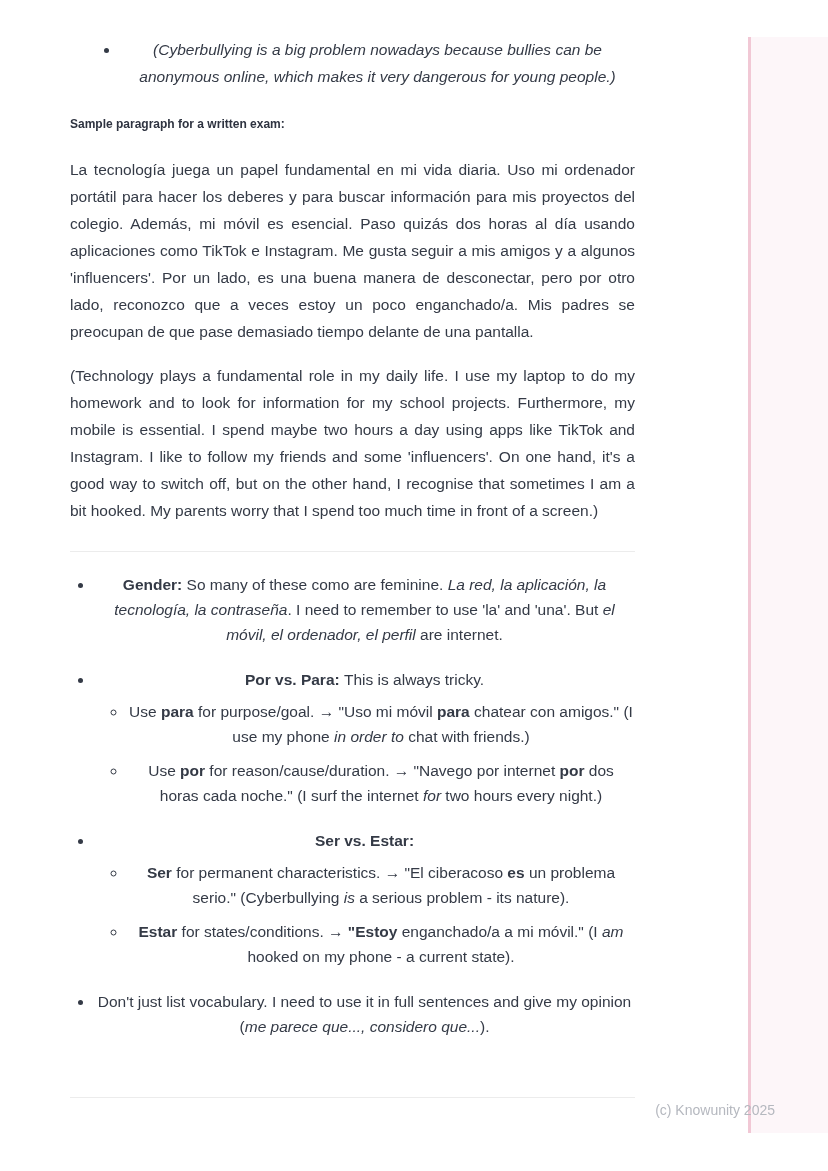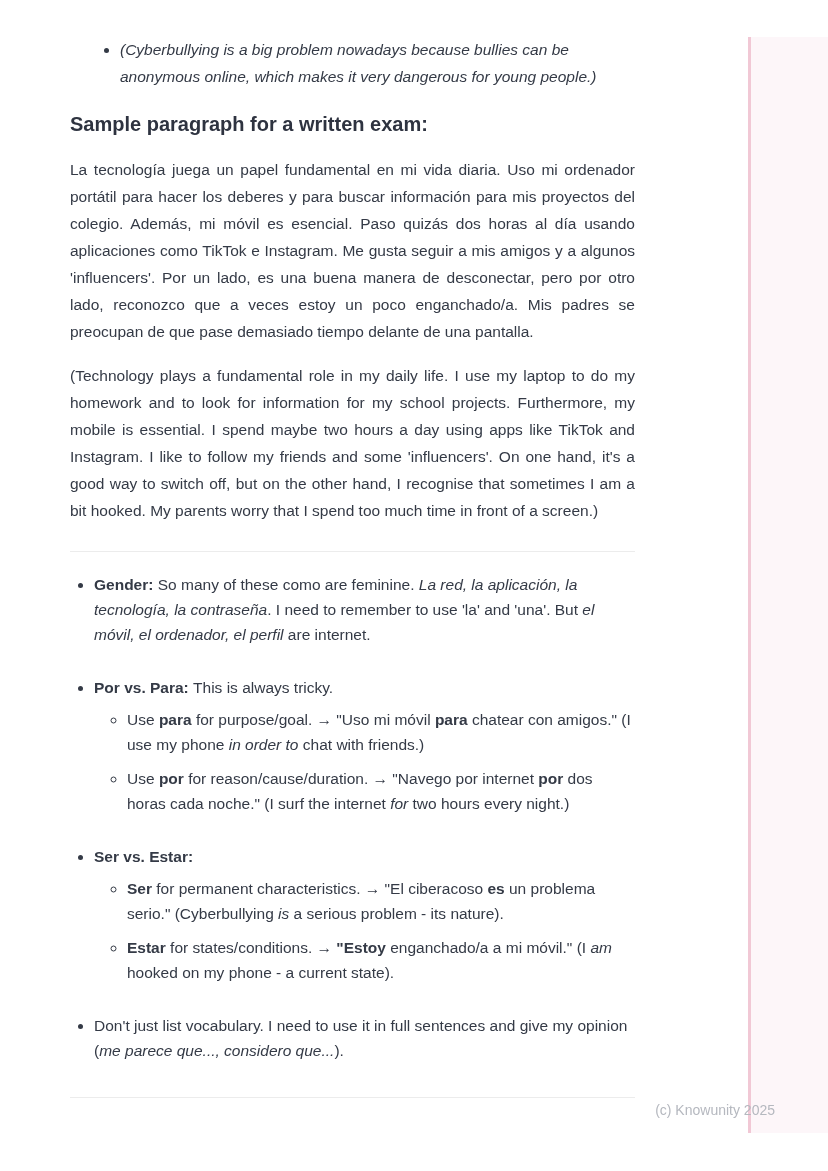--- a/index.html
+++ b/index.html
@@ -27,29 +27,29 @@
     background: var(--accent, #f1c8d5);
     z-index: 1;
   }
   .content {
     position: absolute;
     left: 70px; top: 36px;
     width: 565px;
     z-index: 2;
     font-size: 15.5px;
   }
-  ul { margin: 0; }
+  ul { margin: 0; text-align: center; }
   ul.top-list {
     padding-left: 50px;
     line-height: 27px;
   }
   ul.top-list > li { margin: 0; }
   .sample-heading {
     margin: 22px 0 0 0;
-    font-size: 20px;
+    font-size: 12px;
     line-height: 24px;
     font-weight: 700;
     color: var(--text-strong, #2e3340);
   }
   .para {
     margin: 20px 0 0 0;
     line-height: 27px;
     text-align: justify;
   }
   .para.en {
@@ -67,21 +67,21 @@
     line-height: 28px;
     font-weight: 700;
     color: var(--heading-pink, #f8e2ec);
     letter-spacing: 0.1px;
   }
   ul.watch-list {
     margin: 20px 0 0 0;
     padding-left: 24px;
     line-height: 25px;
   }
-  ul.watch-list > li { margin-top: 28px; }
+  ul.watch-list > li { margin-top: 20px; }
   ul.watch-list > li:first-child { margin-top: 0; }
   ul.sub-list {
     list-style-type: circle;
     padding-left: 33px;
     margin-top: 7px;
   }
   ul.sub-list > li { margin-top: 9px; }
   ul.sub-list > li:first-child { margin-top: 0; }
   .seg-b { font-weight: 700; }
   .seg-i { font-style: italic; }

